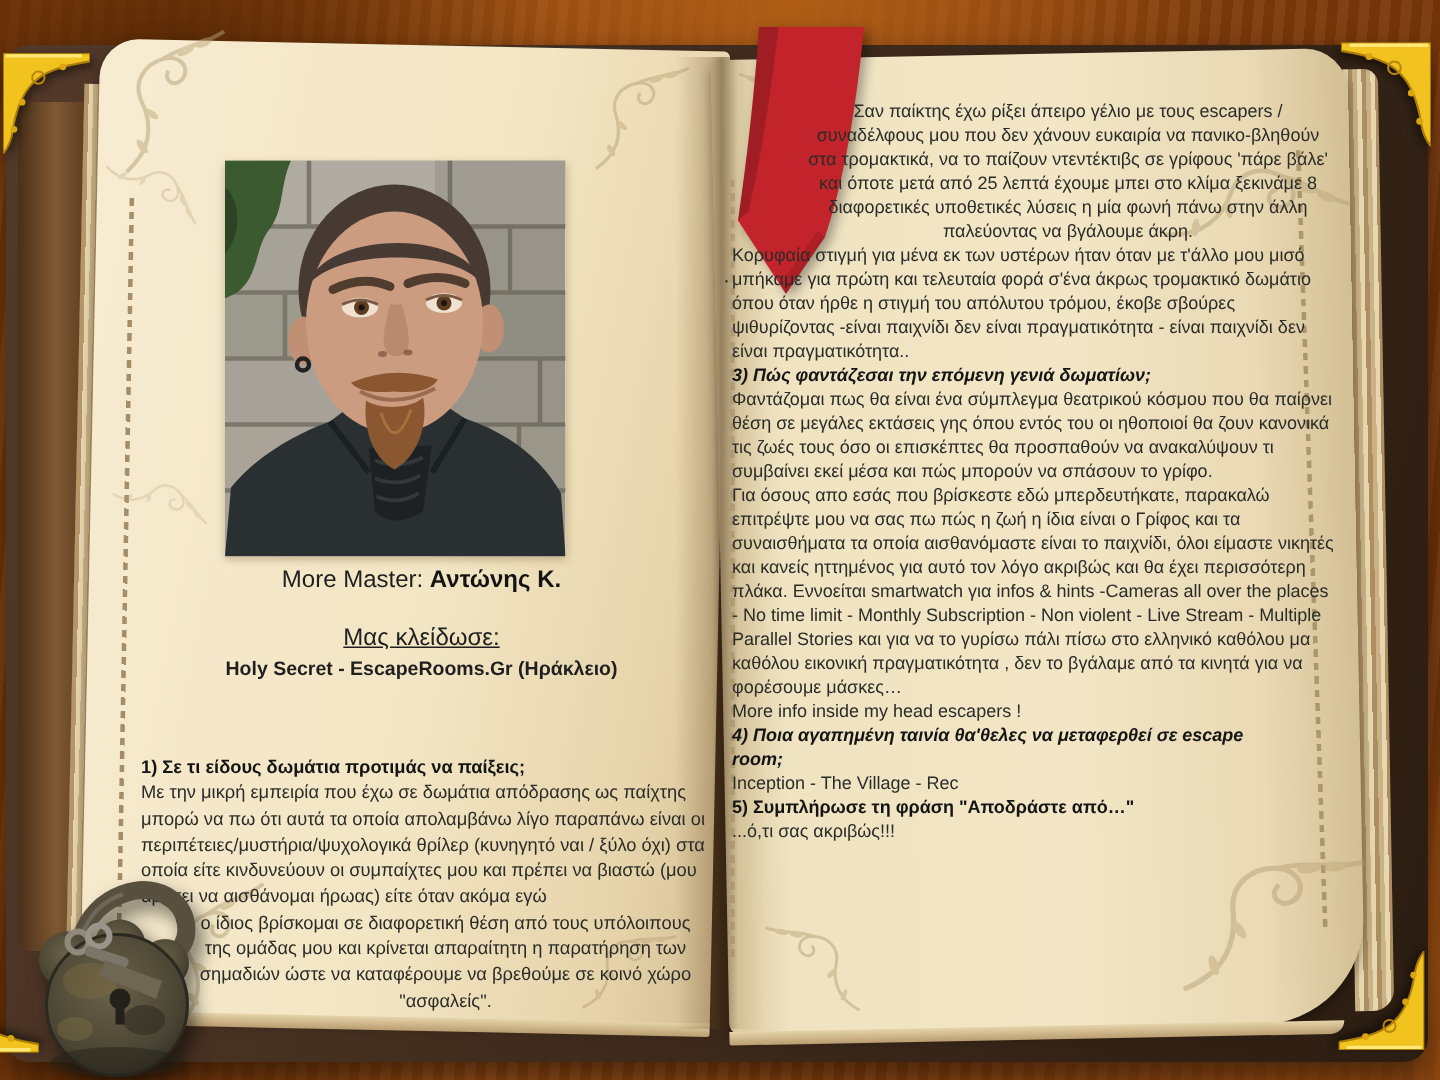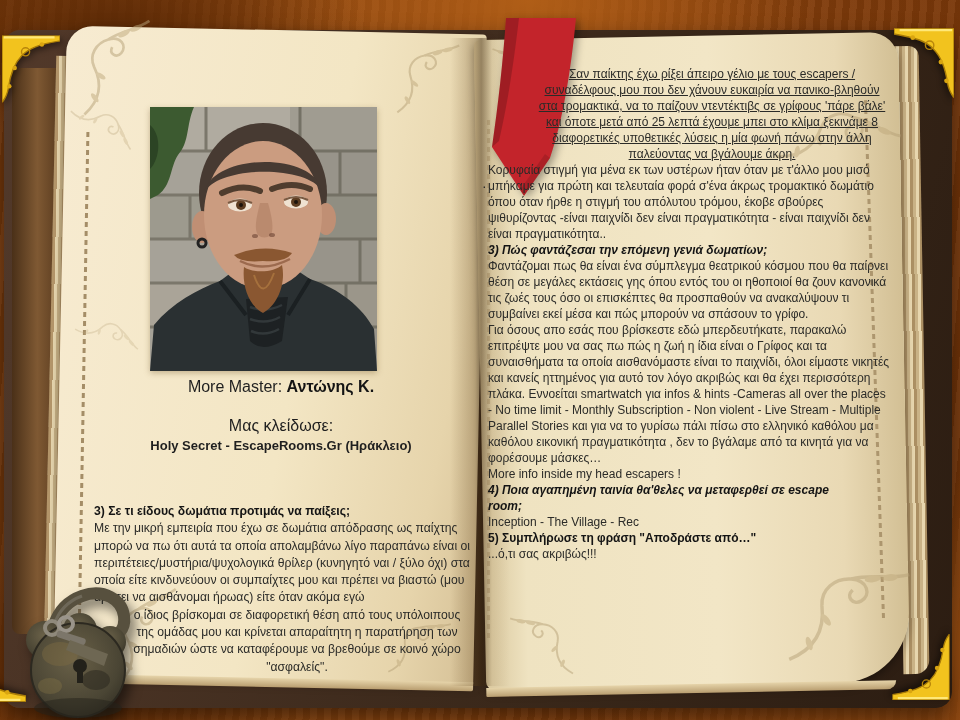--- a/index.html
+++ b/index.html
@@ -39,28 +39,28 @@
   .stitch{width:3px;background-image:repeating-linear-gradient(to bottom,rgba(150,125,85,.85) 0 5px,transparent 5px 9px);}
   .st1{left:82px;top:132px;height:505px;transform:rotate(1deg);}
   .st2{left:487px;top:120px;height:520px;opacity:.45;}
   .st3{left:873px;top:100px;height:520px;transform:rotate(-2deg);opacity:.8;}
   .vine{opacity:.5;}
   
   .right-col{left:488px;top:66px;width:402px;font-size:12px;line-height:16px;color:#2b2b28;}
   .right-col p{margin:0;}
   .q-head{font-weight:bold;color:#141414;}
   .q2h{margin-left:50px;width:335px;}
-  .q2a1{text-align:center;padding-left:46px;text-decoration:underline;}
+  .q2a1{text-align:center;padding-left:46px;}
   .gap16{margin-top:16px;font-style:italic;}
   .q4h{width:362px;}
   .q5h{margin-left:6px;margin-top:16px;}
   .q5a{margin-left:86px;}
   .stray-bullet{position:absolute;left:-6px;top:112px;font-size:14px;color:#2b2b28;}
   .caption{left:92px;top:378px;width:378px;text-align:center;color:#1f1f1f;font-size:16px;}
-  .locked-label{margin-top:21px;}
+  .locked-label{margin-top:21px;text-decoration:underline;}
   .locked-value{margin-top:3px;font-size:13px;font-weight:bold;}
   .q1-col{left:94px;top:503px;width:390px;font-size:12.2px;line-height:17.3px;color:#2b2b28;}
   .q1-col p{margin:0;}
   .q1a2{text-align:center;padding:0 14px 0 30px;}
   .photo{left:150px;top:107px;width:227px;height:264px;box-shadow:0 2px 6px rgba(120,95,50,.4);}
   .gold{filter:drop-shadow(2px 3px 3px rgba(0,0,0,.45));}
   .padlock{left:0px;top:578px;filter:drop-shadow(5px 7px 6px rgba(0,0,0,.5));}
   .ribbon{left:482px;top:14px;filter:drop-shadow(3px 3px 4px rgba(0,0,0,.35));}
 </style>
 </head>
@@ -185,21 +185,21 @@
     </g>
   </svg>
 
   <div class="abs caption">
     <div><span>More Master: </span><span class="q-head">Αντώνης Κ.</span></div>
     <div class="locked-label">Μας κλείδωσε:</div>
     <div class="locked-value">Holy Secret - EscapeRooms.Gr (Ηράκλειο)</div>
   </div>
 
   <div class="abs q1-col">
-    <p class="q-head">3) Σε τι είδους δωμάτια προτιμάς να παίξεις;</p>
+    <p class="q-head">1) Σε τι είδους δωμάτια προτιμάς να παίξεις;</p>
     <p>Με την μικρή εμπειρία που έχω σε δωμάτια απόδρασης ως παίχτης μπορώ να πω ότι αυτά τα οποία απολαμβάνω λίγο παραπάνω είναι οι περιπέτειες/μυστήρια/ψυχολογικά θρίλερ (κυνηγητό ναι / ξύλο όχι) στα οποία είτε κινδυνεύουν οι συμπαίχτες μου και πρέπει να βιαστώ (μου αρέσει να αισθάνομαι ήρωας) είτε όταν ακόμα εγώ</p>
     <p class="q1a2">ο ίδιος βρίσκομαι σε διαφορετική θέση από τους υπόλοιπους της ομάδας μου και κρίνεται απαραίτητη η παρατήρηση των σημαδιών ώστε να καταφέρουμε να βρεθούμε σε κοινό χώρο "ασφαλείς".</p>
   </div>
 
   <div class="abs right-col" style="position:absolute;">
     <span class="stray-bullet">·</span>
     <p class="q2a1">Σαν παίκτης έχω ρίξει άπειρο γέλιο με τους escapers / συναδέλφους μου που δεν χάνουν ευκαιρία να πανικο-βληθούν στα τρομακτικά, να το παίζουν ντεντέκτιβς σε γρίφους 'πάρε βάλε' και όποτε μετά από 25 λεπτά έχουμε μπει στο κλίμα ξεκινάμε 8 διαφορετικές υποθετικές λύσεις η μία φωνή πάνω στην άλλη παλεύοντας να βγάλουμε άκρη.</p>
     <p>Κορυφαία στιγμή για μένα εκ των υστέρων ήταν όταν με τ'άλλο μου μισό μπήκαμε για πρώτη και τελευταία φορά σ'ένα άκρως τρομακτικό δωμάτιο όπου όταν ήρθε η στιγμή του απόλυτου τρόμου, έκοβε σβούρες ψιθυρίζοντας -είναι παιχνίδι δεν είναι πραγματικότητα - είναι παιχνίδι δεν είναι πραγματικότητα..</p>
     <p class="q-head gap16">3) Πώς φαντάζεσαι την επόμενη γενιά δωματίων;</p>
     <p>Φαντάζομαι πως θα είναι ένα σύμπλεγμα θεατρικού κόσμου που θα παίρνει θέση σε μεγάλες εκτάσεις γης όπου εντός του οι ηθοποιοί θα ζουν κανονικά τις ζωές τους όσο οι επισκέπτες θα προσπαθούν να ανακαλύψουν τι συμβαίνει εκεί μέσα και πώς μπορούν να σπάσουν το γρίφο.</p>

